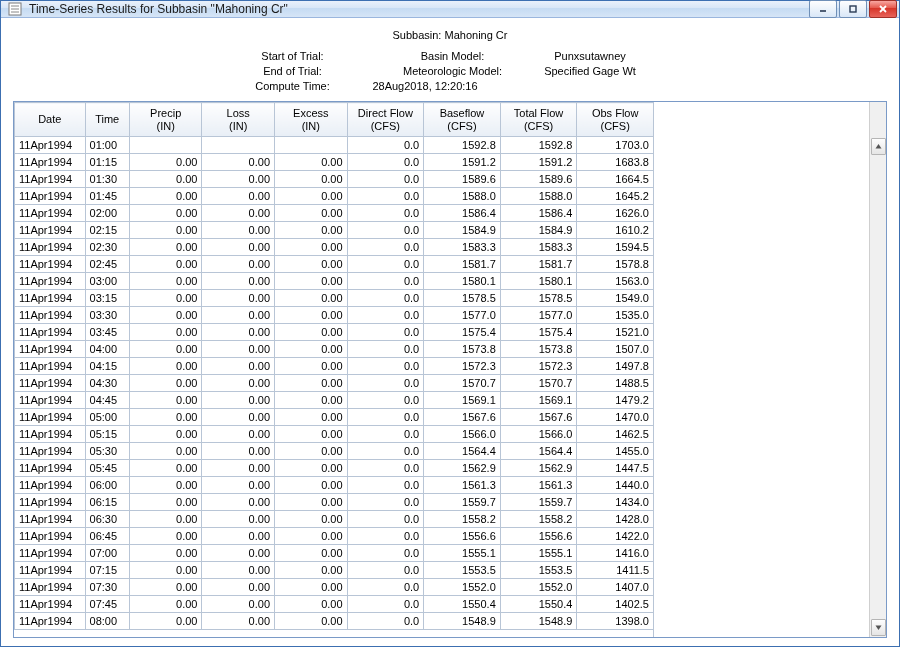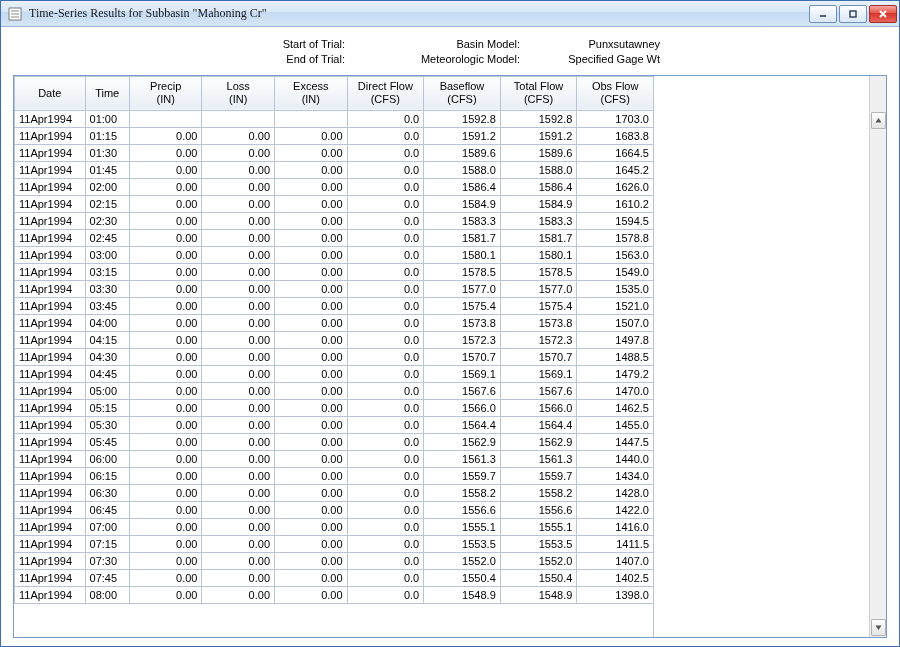--- a/index.html
+++ b/index.html
@@ -13,28 +13,27 @@
   .window {
     width: 900px;
     height: 647px;
     border: 1px solid #3c6fb1;
     box-sizing: border-box;
     display: flex;
     flex-direction: column;
     background: #fff;
   }
   .titlebar {
-    height: 26px;
+    height: 17px;
     background: linear-gradient(to bottom, #e9f1fb 0%, #d7e6f7 45%, #c5dbf3 46%, #d6e5f6 100%);
     border-bottom: 1px solid #9ab6de;
     display: flex;
     align-items: center;
     padding: 0 2px 0 6px;
     box-sizing: border-box;
-    font-family: Liberation Serif, serif;
   }
   .titlebar .app-icon {
     width: 16px;
     height: 16px;
     margin-right: 6px;
     display: flex;
     align-items: center;
     justify-content: center;
     font-size: 10px;
     color: #555;
@@ -83,22 +82,22 @@
   .meta {
     text-align: center;
     line-height: 1.35;
     margin-bottom: 8px;
   }
   .meta-row-inline span {
     margin: 0 10px;
   }
   .meta-grid {
     display: inline-block;
-    text-align: right;
-    margin-top: 0;
+    text-align: center;
+    margin-top: 6px;
   }
   .meta-grid .mrow {
     display: flex;
   }
   .meta-grid .mlabel { width: 105px; }
   .meta-grid .mval { width: 160px; }
   .meta-grid .mlabel2 { width: 135px; padding-left: 40px; }
   .meta-grid .mval2 { width: 140px; }
 
   .table-wrap {
@@ -207,31 +206,39 @@
           <line x1="2" y1="2" x2="8" y2="8" stroke="#fff" stroke-width="1.8"></line>
           <line x1="8" y1="2" x2="2" y2="8" stroke="#fff" stroke-width="1.8"></line>
         </svg>
       </div>
     </div>
   </div>
 
   <div class="client">
 
     <div class="meta">
+      <div>
+        <span>Subbasin:</span>
+        <span>Mahoning Cr</span>
+      </div>
 
       <div class="meta-grid">
         <div class="mrow">
           <span class="mlabel">Start of Trial:</span>
           <span class="mlabel2">Basin Model:</span>
           <span class="mval2">Punxsutawney</span>
         </div>
         <div class="mrow">
           <span class="mlabel">End of Trial:</span>
           <span class="mlabel2">Meteorologic Model:</span>
           <span class="mval2">Specified Gage Wt</span>
+        </div>
+        <div class="mrow">
+          <span class="mlabel">Compute Time:</span>
+          <span class="mval">28Aug2018, 12:20:16</span>
         </div>
       </div>
     </div>
 
     <div class="table-wrap">
       <div class="table-scroll">
         <table>
           <colgroup>
             <col class="c-date">
               <col class="c-time">

